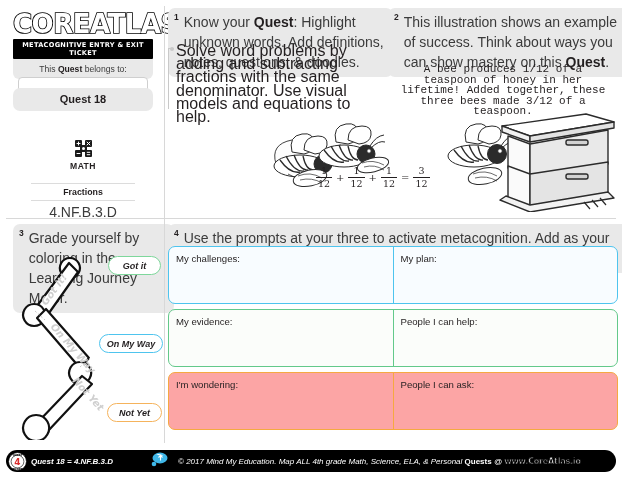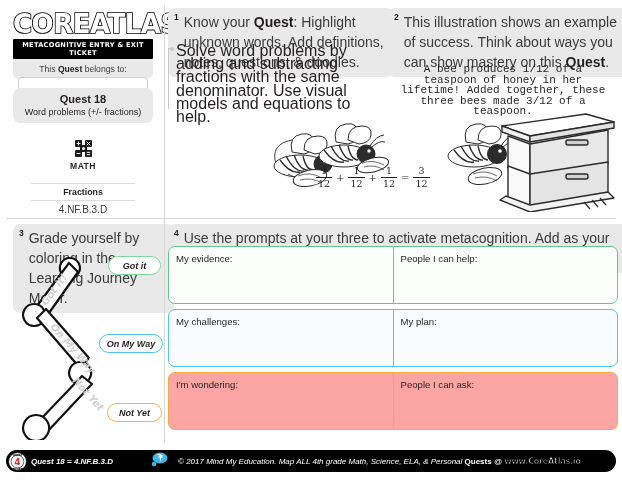--- a/index.html
+++ b/index.html
@@ -36,21 +36,21 @@
             background:#e9e9e9;border-radius:7px;text-align:center;padding:5px 0 6px;}
   .questbox .qt{font-size:11px;font-weight:bold;}
   .questbox .qs{font-size:9px;margin-top:2px;color:#231f20;}
 
   .subjwrap{position:absolute;left:31px;top:140px;width:104px;text-align:center;}
   .subjicon{width:17px;height:17px;margin:0 auto;position:relative;}
   .subjname{font-size:8.6px;font-weight:bold;letter-spacing:0.4px;margin-top:4px;padding-bottom:12px;
             border-bottom:1px solid #dcdcdc;}
   .subjtopic{font-size:8.8px;font-weight:bold;margin-top:3px;padding-bottom:3px;
              border-bottom:1px solid #dcdcdc;}
-  .subjcode{font-size:10px;margin-top:3px;color:#3b3b3b;}
+  .subjcode{font-size:14px;margin-top:3px;color:#3b3b3b;}
 
   .step3{position:absolute;left:13px;top:224px;width:148px;}
   .meter{position:absolute;left:8px;top:250px;width:120px;height:190px;}
   .pill{position:absolute;border-radius:11px;background:#fff;
         font-size:9px;font-weight:bold;font-style:italic;
         display:flex;align-items:center;justify-content:center;}
   .pill.gotit{left:108px;top:256px;width:51px;height:17px;border:1.3px solid #7ed79b;}
   .pill.onmyway{left:99px;top:334px;width:62px;height:17px;border:1.3px solid #4ec4ee;}
   .pill.notyet{left:107px;top:403px;width:53px;height:17px;border:1.3px solid #f5b35c;}
 
@@ -117,21 +117,20 @@
 
     <div class="logo-wrap">
       <div class="logo"><span>CoreAtlas</span><span class="tm">™</span></div>
       <div class="tagline">METACOGNITIVE ENTRY &amp; EXIT TICKET</div>
       <div class="belongs"><span>This </span><b>Quest</b><span> belongs to:</span></div>
       <div class="namefield"></div>
     </div>
 
     <div class="questbox">
       <div class="qt">Quest 18</div>
-      <div class="qs">Word problems (+/- fractions)</div>
     </div>
 
     <div class="subjwrap">
       <div class="subjicon">
         <svg width="17" height="17" viewBox="0 0 17 17">
           <rect x="0" y="0" width="7" height="7" rx="1" fill="#1a1a1a"></rect>
           <rect x="10" y="0" width="7" height="7" rx="1" fill="#1a1a1a"></rect>
           <rect x="0" y="10" width="7" height="7" rx="1" fill="#1a1a1a"></rect>
           <rect x="10" y="10" width="7" height="7" rx="1" fill="#1a1a1a"></rect>
           <rect x="5" y="5" width="7" height="7" rx="1" fill="#1a1a1a"></rect>
@@ -288,27 +287,27 @@
       <span class="d">12</span>
     </span>
   </div>
 
   <div class="grayband numbox step4">
     <span class="num">4</span>
     <span class="numtxt">Use the prompts at your three to activate metacognition. Add as your learning grows. Use back if needed.</span>
   </div>
 
   <div class="grid">
+    <div class="row blue">
+      <div class="cell">My challenges:</div>
+      <div class="cell right">My plan:</div>
+    </div>
     <div class="row green">
       <div class="cell">My evidence:</div>
       <div class="cell right">People I can help:</div>
-    </div>
-    <div class="row blue">
-      <div class="cell">My challenges:</div>
-      <div class="cell right">My plan:</div>
     </div>
     <div class="row orange">
       <div class="cell">I'm wondering:</div>
       <div class="cell right">People I can ask:</div>
     </div>
 
   </div>
 
   <div class="footer">
     <div class="seal">

